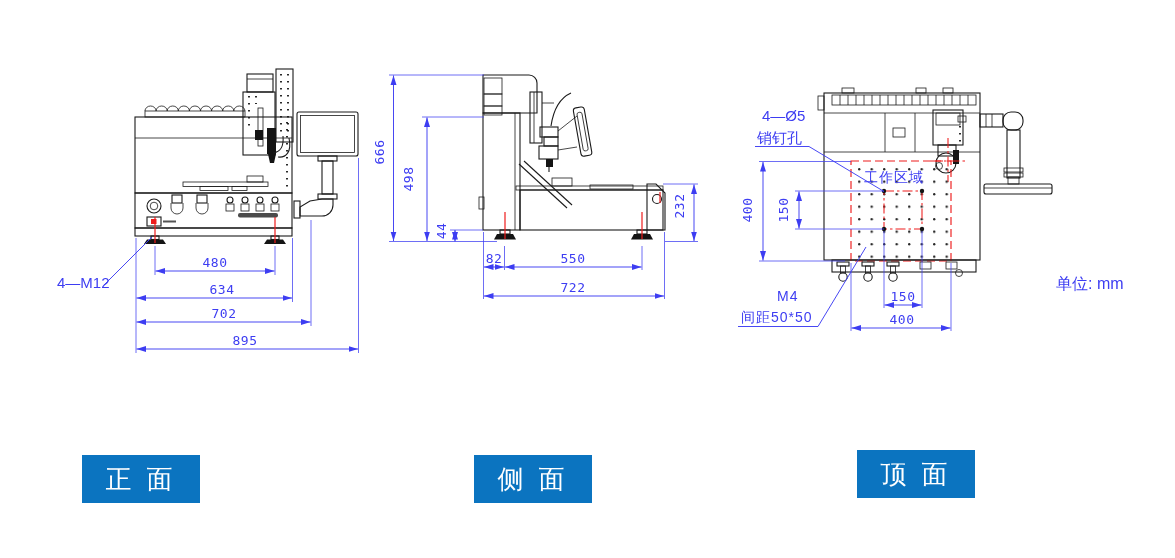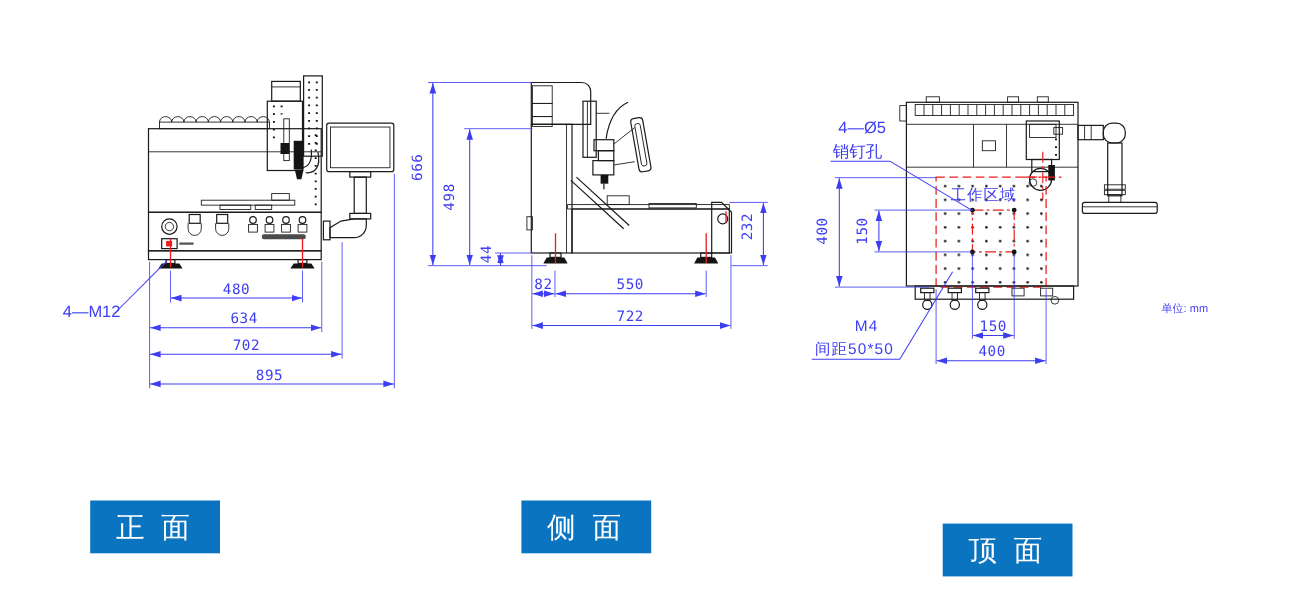--- a/index.html
+++ b/index.html
@@ -16,21 +16,21 @@
   svg .reddash{stroke:#ee1c1c;stroke-width:1.15;fill:none;stroke-dasharray:8 4;}
   svg .reddashdot{stroke:#ee1c1c;stroke-width:1.05;fill:none;stroke-dasharray:10 3 2.5 3;}
   svg text.dimtxt{fill:#3d3df2;font:13px "DejaVu Sans Mono",monospace;letter-spacing:.5px;}
   svg text.lbl{fill:#3d3df2;font:15px "Liberation Sans",sans-serif;}
   svg text.lblc{fill:#3d3df2;font:14px "Liberation Sans",sans-serif;letter-spacing:1px;}
   .view-btn{position:absolute;width:118px;height:48px;background:#0b74c0;
      color:#ffffff;display:flex;align-items:center;justify-content:center;
      font-size:26px;font-weight:normal;letter-spacing:4px;
      font-family:"Liberation Sans",sans-serif;}
   .unit-note{position:absolute;left:1056px;top:274px;color:#3d3df2;
-     font-size:10px;font-family:"Liberation Sans",sans-serif;}
+     font-size:16px;font-family:"Liberation Sans",sans-serif;}
 </style>
 </head>
 <body>
 
 <svg class="view-svg" style="left:28px;top:58px" width="372" height="302" viewBox="28 58 372 302">
   <defs>
     <marker id="arr" orient="auto-start-reverse" markerWidth="11" markerHeight="8" refX="9.5" refY="4" markerUnits="userSpaceOnUse">
       <path d="M0,1 L9.5,4 L0,7 z" fill="#3d3df2"></path>
     </marker>
   </defs>
@@ -358,13 +358,13 @@
       <line class="dim" x1="851.5" y1="328" x2="950.5" y2="328" marker-start="url(#arr)" marker-end="url(#arr)"></line>
       <text class="dimtxt" text-anchor="middle" x="902" y="324">400</text>
     </g>
   </g>
 </svg>
 
 <div class="unit-note">单位: mm</div>
 
 <div class="view-btn" style="left:82px;top:455px">正 面</div>
 <div class="view-btn" style="left:474px;top:455px">侧 面</div>
-<div class="view-btn" style="left:857px;top:476px">顶 面</div>
+<div class="view-btn" style="left:857px;top:450px">顶 面</div>
 
 </body></html>

